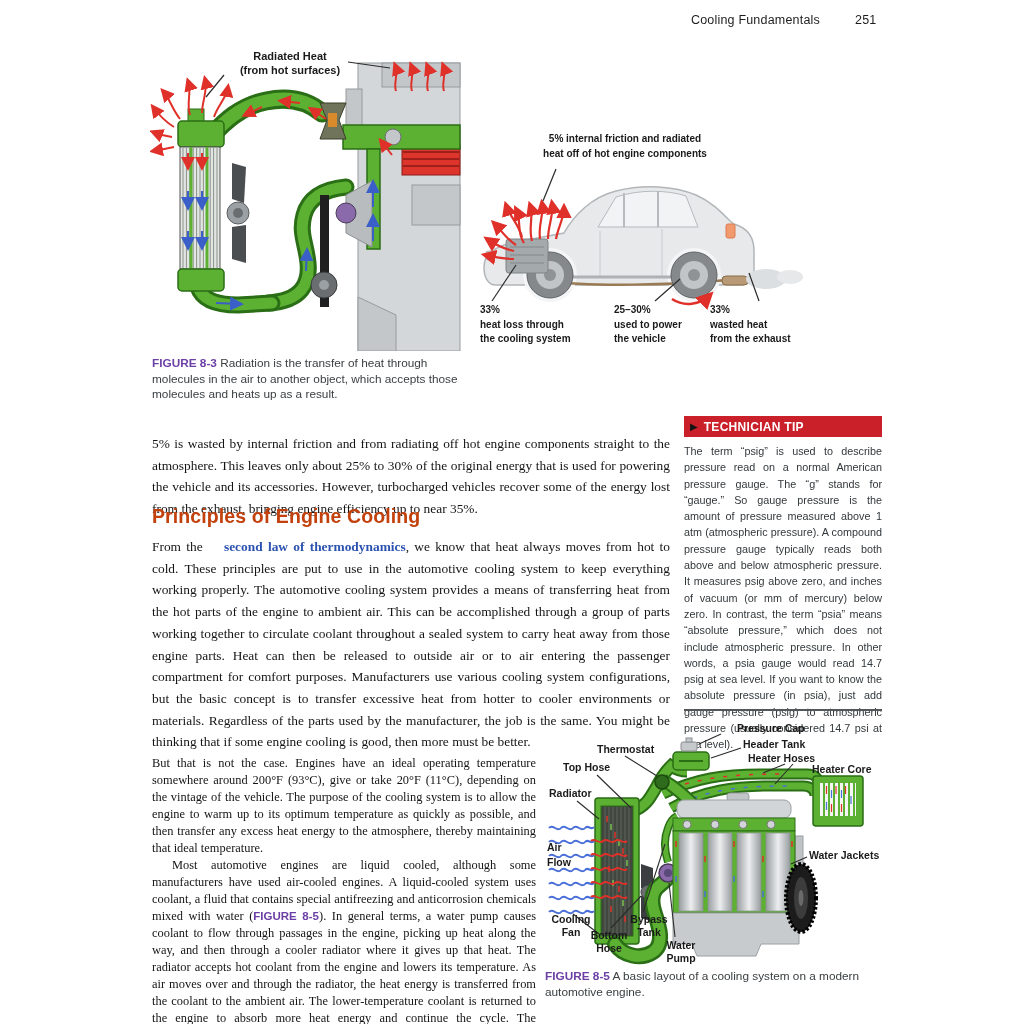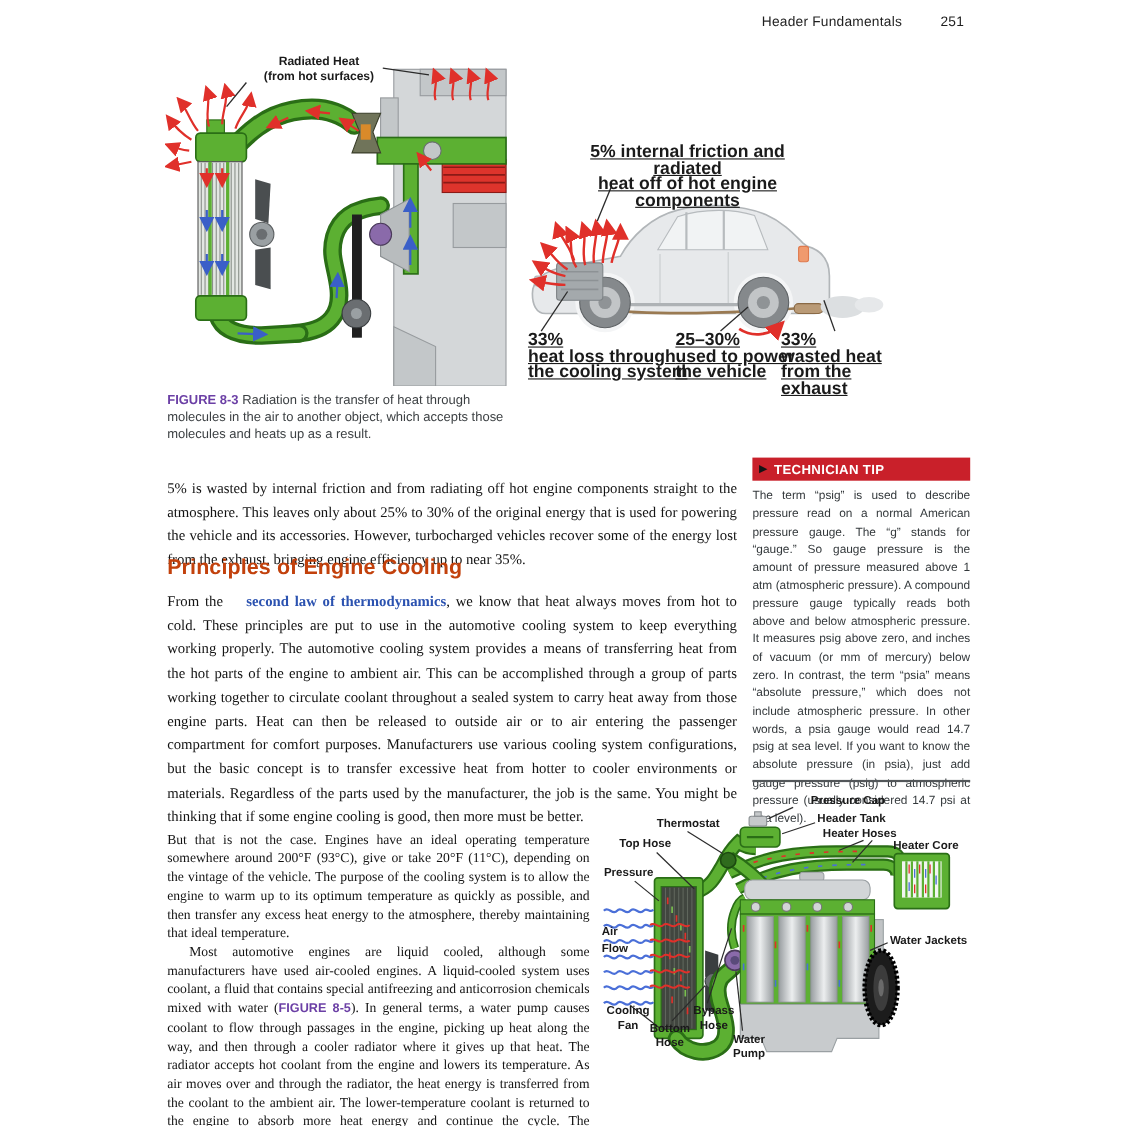--- a/index.html
+++ b/index.html
@@ -17,30 +17,30 @@
   .figref{font-family:"Liberation Sans",sans-serif;font-weight:bold;color:#6b3fa5;font-size:11.5px;cursor:pointer;}
   .caption{font-size:11.8px;line-height:15.6px;color:#3c4043;}
   .caption b{color:#6b3fa5;}
   .tipbar{display:flex;align-items:center;background:#c9202a;height:21px;padding:0 6px;box-sizing:border-box;}
   .tiptri{color:#141414;font-size:10px;margin-right:6px;line-height:1;}
   .tiptitle{color:#ffffff;font-weight:bold;font-size:12px;letter-spacing:.3px;}
   .tipbody{font-size:10.8px;line-height:16.3px;color:#33383b;text-align:justify;}
   .tiprule{background:#53575a;height:2px;}
   .fl{position:absolute;font-weight:bold;color:#1a1a1a;white-space:pre-line;}
   .fl85{font-size:10.5px;line-height:12.5px;}
-  .fl84{font-size:16px;line-height:14.5px;text-decoration:underline;}
+  .fl84{font-size:10px;line-height:14.5px;}
   .ctr{text-align:center;}
   svg{display:block;}
 </style>
 </head>
 <body>
 
 <div class="page">
 
-  <div class="abs runhead" style="left:620px;top:13px;width:200px;text-align:right;">Header Fundamentals</div>
+  <div class="abs runhead" style="left:620px;top:13px;width:200px;text-align:right;">Cooling Fundamentals</div>
   <div class="abs runhead" style="left:855px;top:13px;">251</div>
 
   <div class="abs" style="left:150px;top:45px;width:312px;height:306px;">
     <svg viewBox="0 0 312 306" width="312" height="306">
       <defs>
         <marker id="f3r" markerWidth="7" markerHeight="7" refX="5" refY="3.5" orient="auto">
             <path d="M0,0L7,3.5L0,7Z" fill="#e0302a"></path>
           </marker>
         <marker id="f3b" markerWidth="7" markerHeight="7" refX="5" refY="3.5" orient="auto">
             <path d="M0,0L7,3.5L0,7Z" fill="#3a5fc8"></path>
@@ -345,29 +345,33 @@
         <path d="M28,198 L54,218"></path>
         <path d="M66,212 L96,180"></path>
         <path d="M98,196 L120,128"></path>
         <path d="M130,221 L124,167"></path>
       </g>
     </svg>
     <div class="fl fl85" style="left:192px;top:6px;">Pressure Cap</div>
     <div class="fl fl85" style="left:198px;top:22px;">Header Tank</div>
     <div class="fl fl85" style="left:52px;top:27px;text-align:right;">Thermostat</div>
     <div class="fl fl85" style="left:18px;top:45px;">Top Hose</div>
-    <div class="fl fl85" style="left:4px;top:71px;">Pressure</div>
+    <div class="fl fl85" style="left:4px;top:71px;">Radiator</div>
     <div class="fl fl85" style="left:203px;top:36px;">Heater Hoses</div>
     <div class="fl fl85" style="left:267px;top:47px;">Heater Core</div>
     <div class="fl fl85" style="left:2px;top:124px;line-height:15px;">Air
 Flow</div>
     <div class="fl fl85" style="left:264px;top:133px;">Water Jackets</div>
     <div class="fl fl85 ctr" style="left:0px;top:197px;width:52px;">Cooling
 Fan</div>
     <div class="fl fl85 ctr" style="left:38px;top:213px;width:52px;">Bottom
 Hose</div>
     <div class="fl fl85 ctr" style="left:78px;top:197px;width:52px;">Bypass
-Hose</div>
+Tank</div>
     <div class="fl fl85 ctr" style="left:112px;top:223px;width:48px;">Water
 Pump</div>
   </div>
+  <div class="abs caption" style="left:545px;top:969px;width:354px;">
+    <b>FIGURE 8-5</b>
+    <span>A basic layout of a cooling system on a modern automotive engine.</span>
+  </div>
 
 </div>
 
 </body></html>

